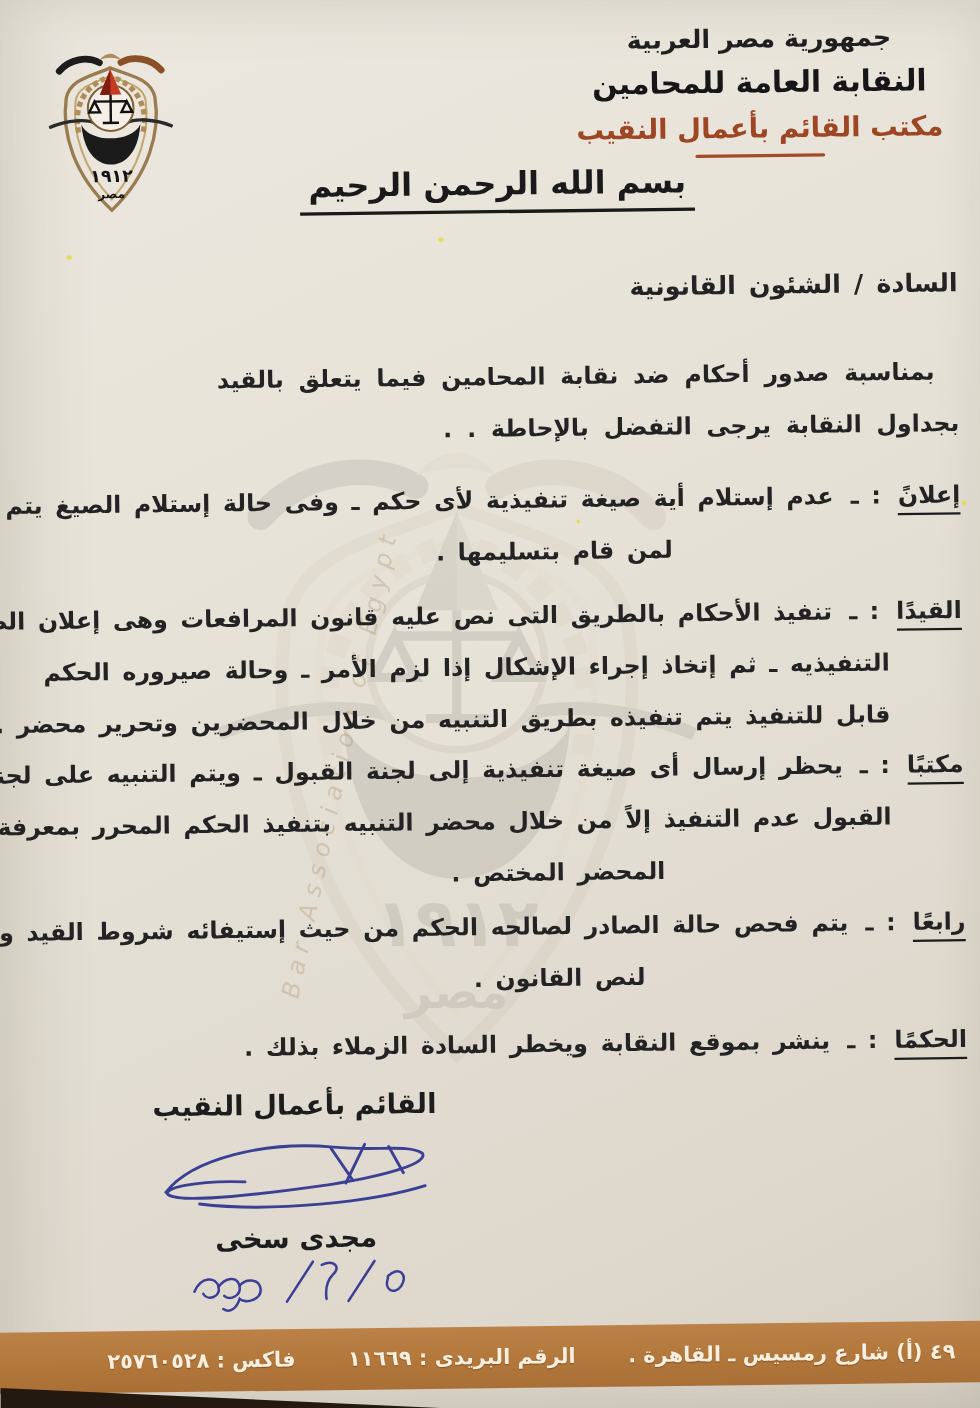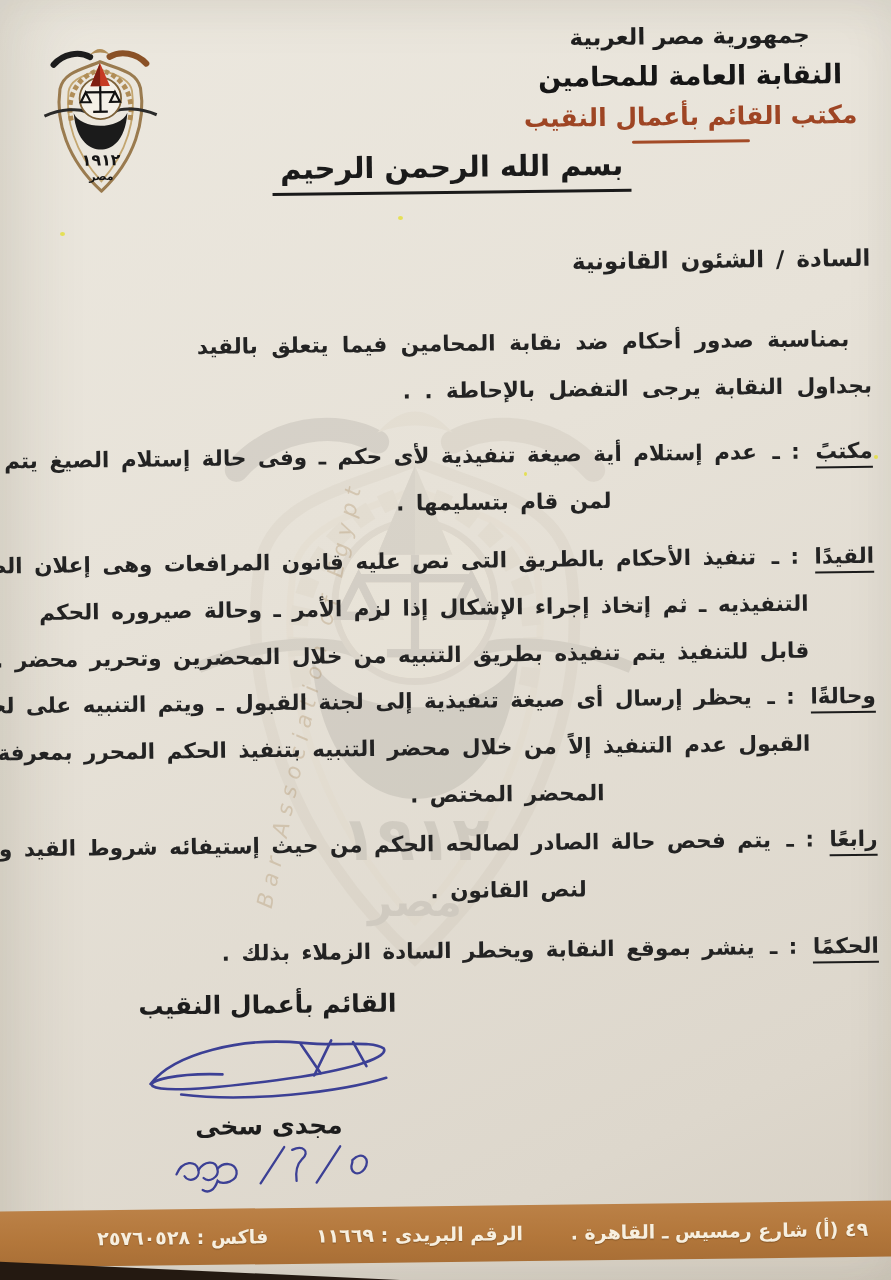--- a/index.html
+++ b/index.html
@@ -138,40 +138,40 @@
 
   <div class="salutation">السادة /  الشئون القانونية</div>
 
   <div class="intro">
     <div class="l1">بمناسبة صدور أحكام ضد نقابة المحامين فيما يتعلق بالقيد</div>
     <div class="l2">بجداول النقابة يرجى التفضل بالإحاطة .  .</div>
   </div>
 
   <div class="section" id="sec-0">
     <div class="line">
-      <span class="sec-label">مكتبً</span>
+      <span class="sec-label">إعلانً</span>
       <span class="sec-sep">: ـ</span>
       <span>عدم إستلام أية صيغة تنفيذية لأى حكم ـ وفى حالة إستلام الصيغ يتم إعادتها</span>
     </div>
     <div class="line center">لمن قام بتسليمها .</div>
   </div>
 
   <div class="section" id="sec-1">
     <div class="line">
       <span class="sec-label">القيدًا</span>
       <span class="sec-sep">: ـ</span>
       <span>تنفيذ الأحكام بالطريق التى نص عليه قانون المرافعات وهى إعلان الصيغة</span>
     </div>
     <div class="line cont">التنفيذيه ـ ثم إتخاذ إجراء الإشكال إذا لزم الأمر ـ وحالة صيروره الحكم</div>
     <div class="line cont">قابل للتنفيذ يتم تنفيذه بطريق التنبيه من خلال المحضرين وتحرير محضر .</div>
   </div>
 
   <div class="section" id="sec-2">
     <div class="line">
-      <span class="sec-label">وحالةًا</span>
+      <span class="sec-label">مكتبًا</span>
       <span class="sec-sep">: ـ</span>
       <span>يحظر إرسال أى صيغة تنفيذية إلى لجنة القبول ـ ويتم التنبيه على لجنة</span>
     </div>
     <div class="line cont">القبول عدم التنفيذ إلاً من خلال محضر التنبيه بتنفيذ الحكم المحرر بمعرفة</div>
     <div class="line center">المحضر المختص .</div>
   </div>
 
   <div class="section" id="sec-3">
     <div class="line">
       <span class="sec-label">رابعًا</span>

